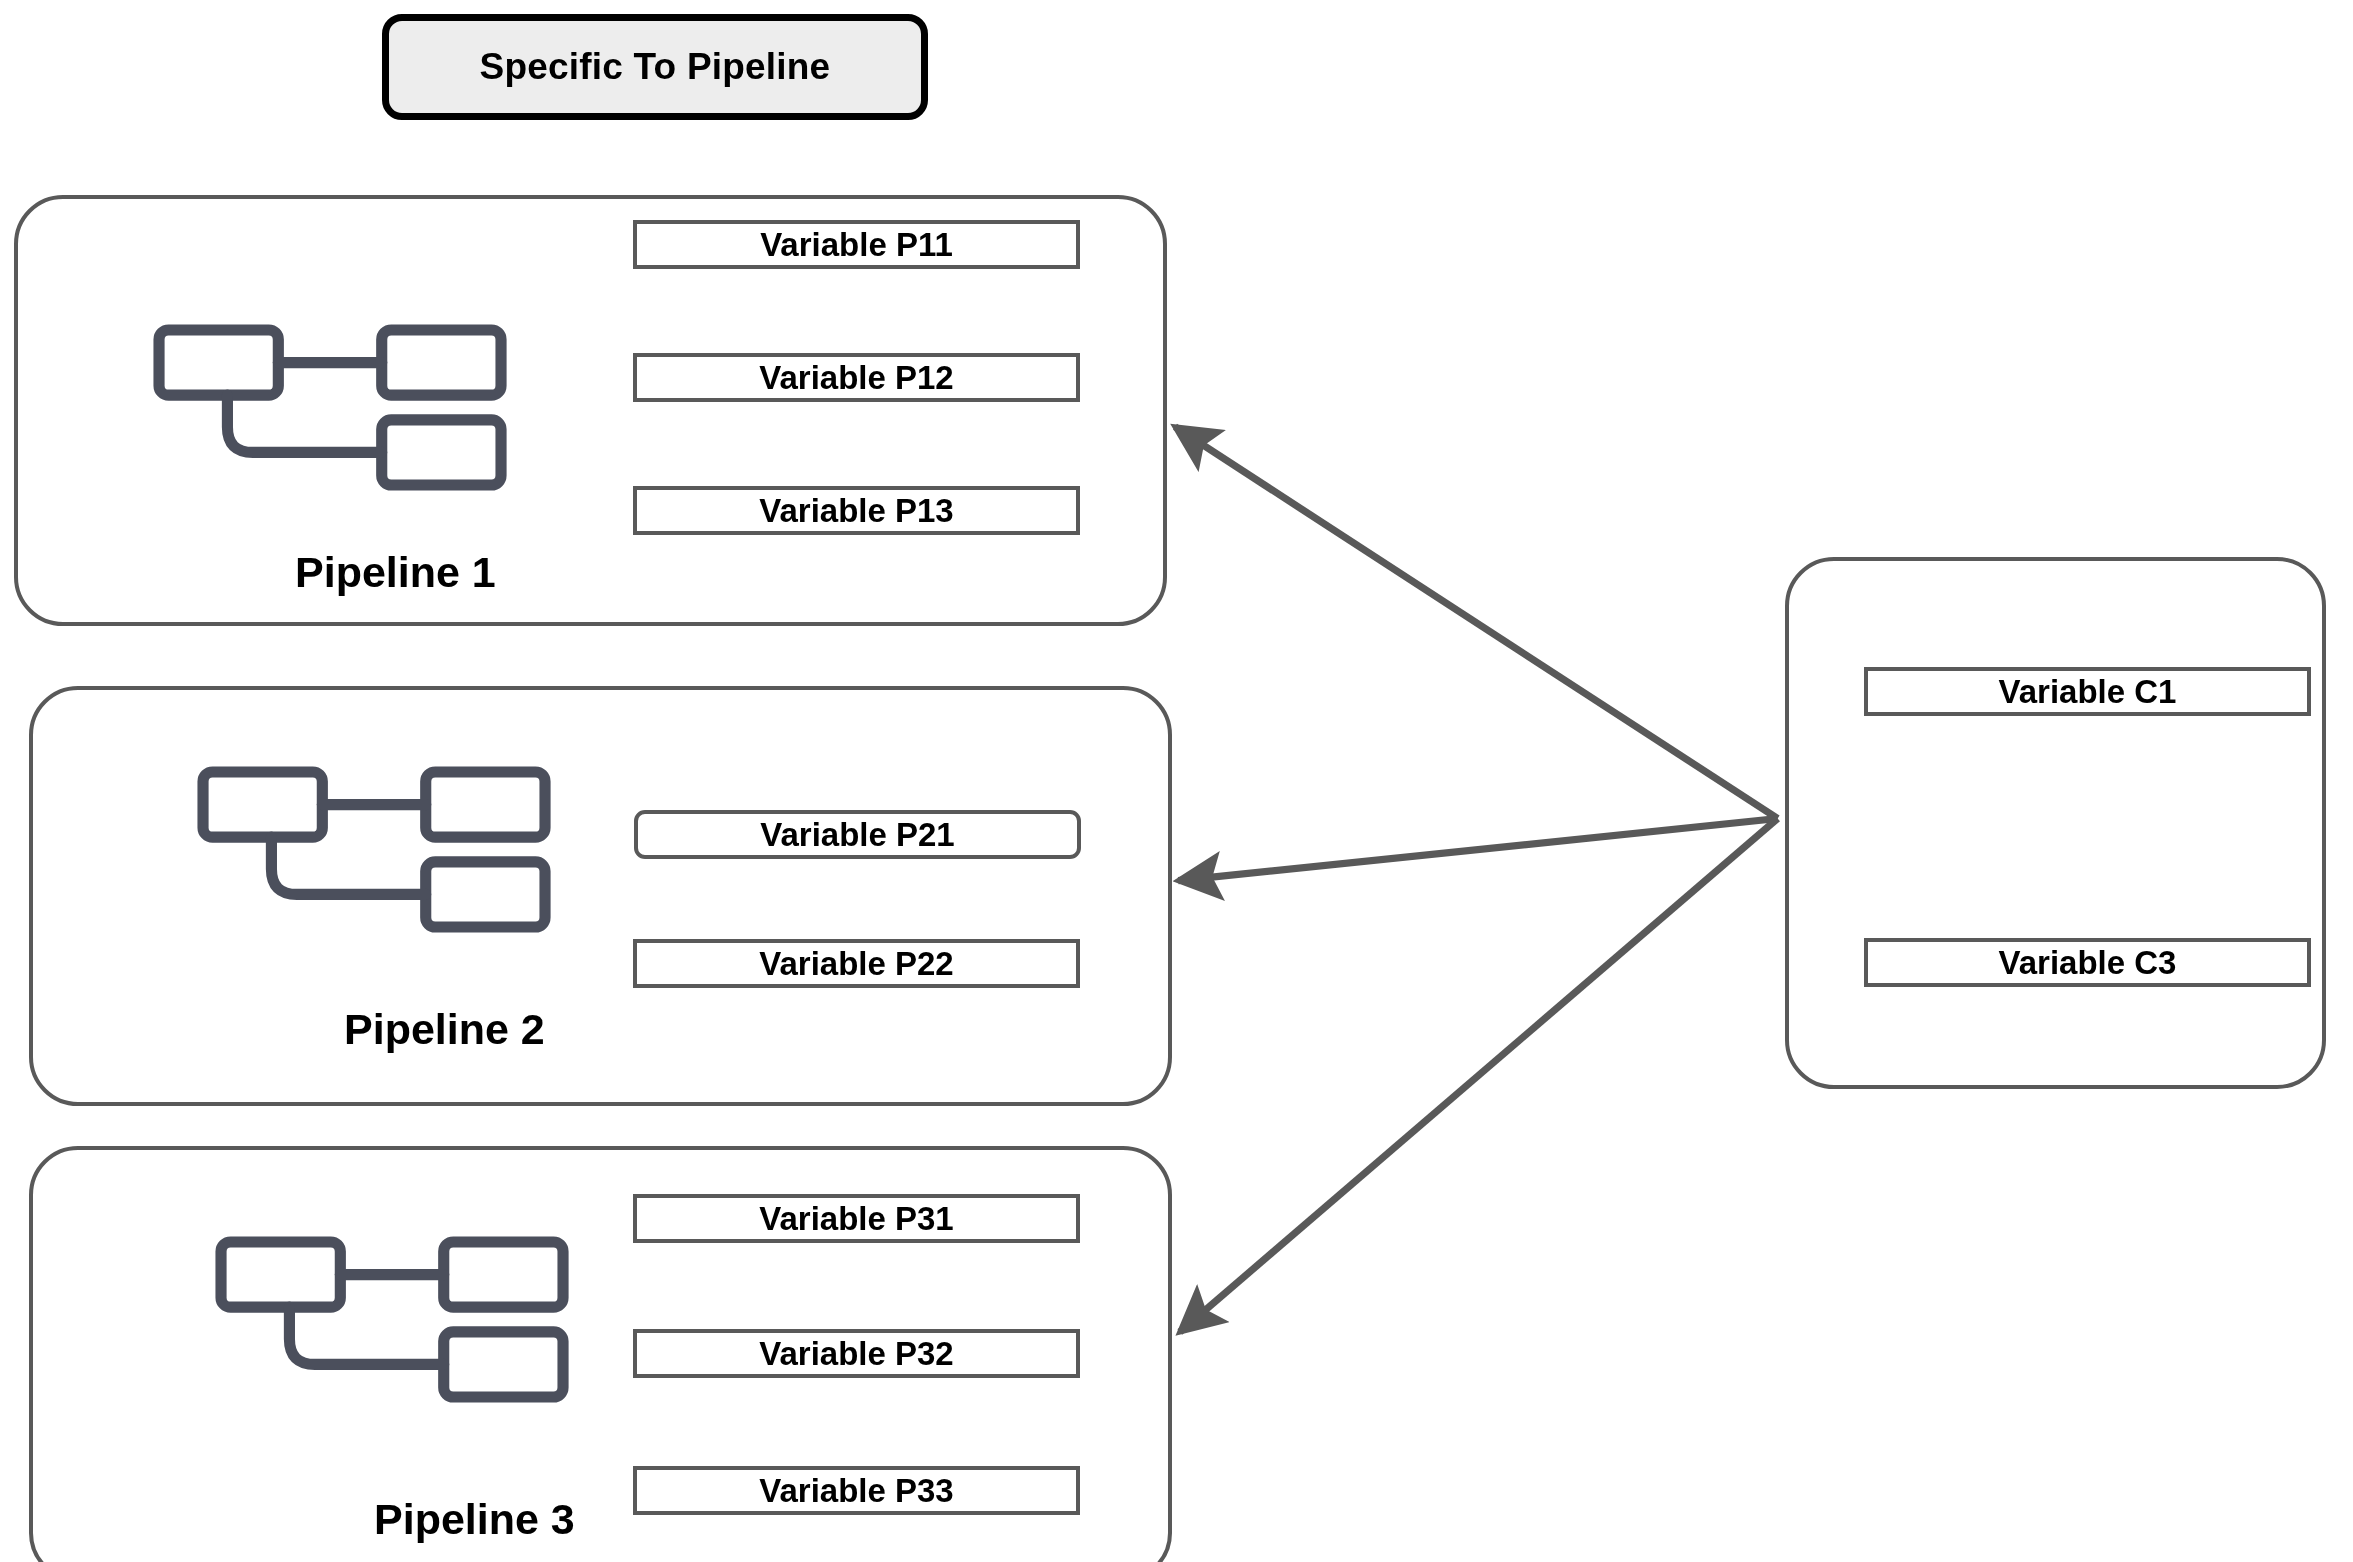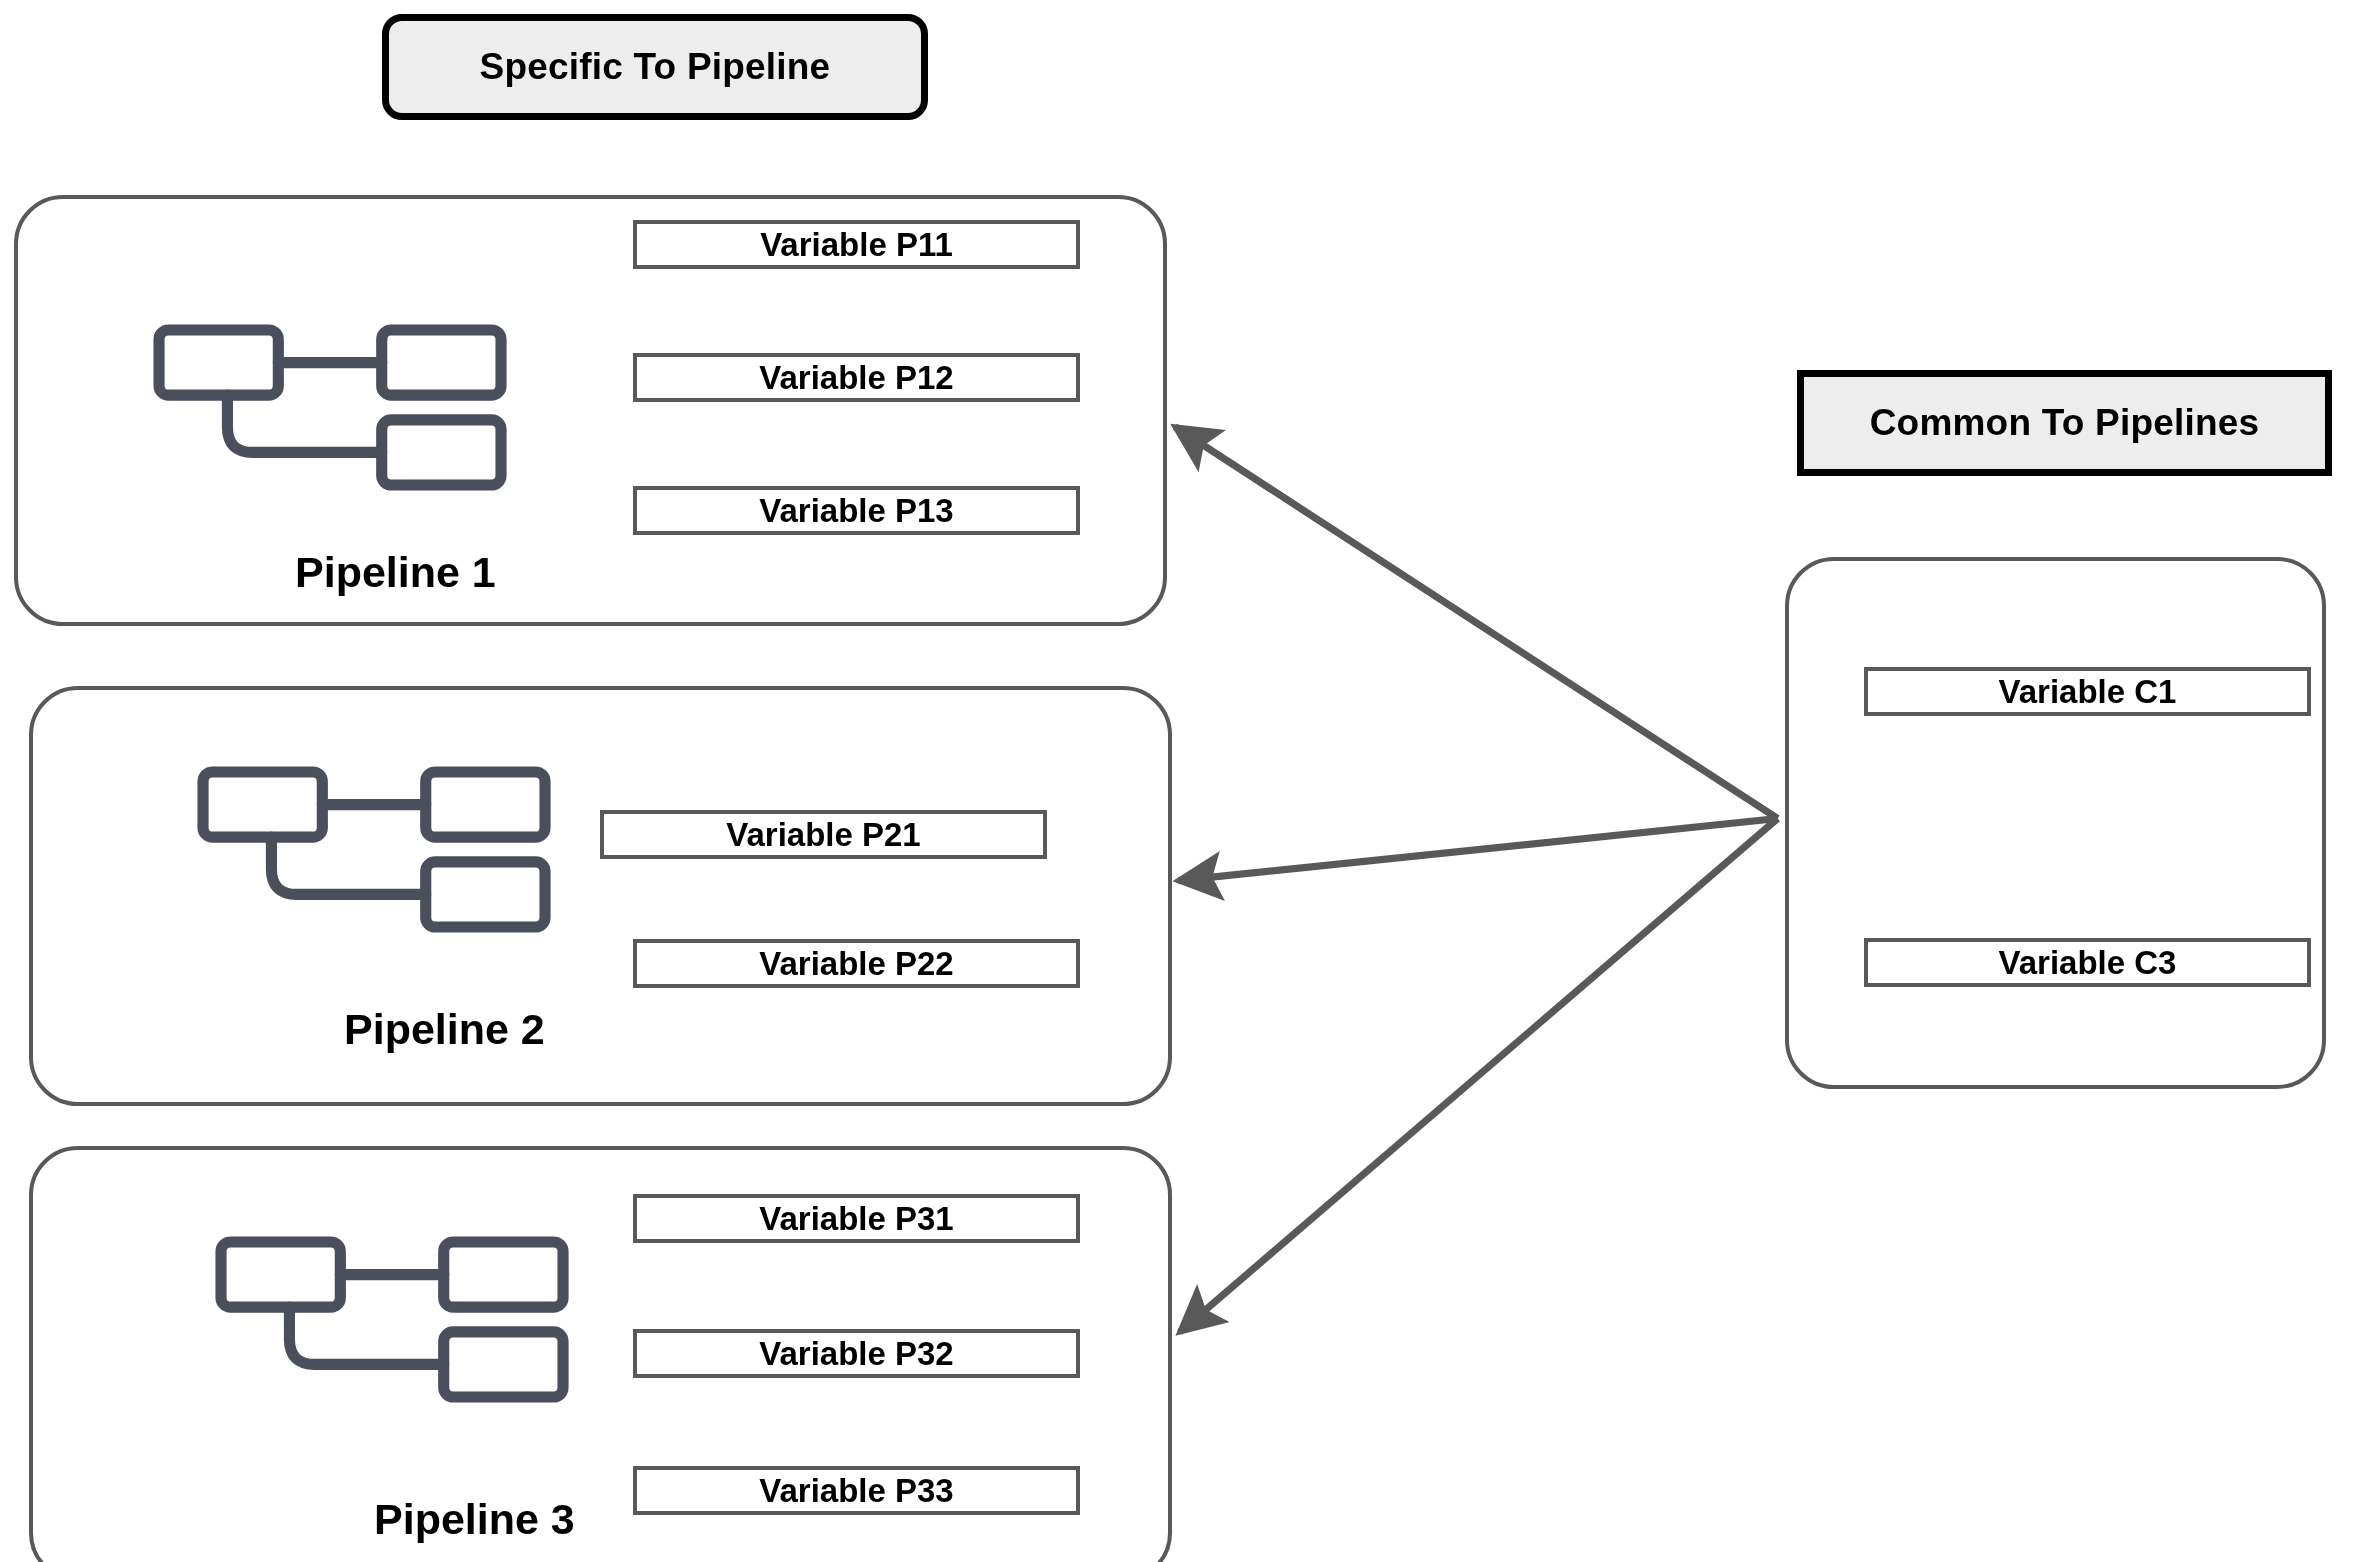--- a/index.html
+++ b/index.html
@@ -103,21 +103,20 @@
     pointer-events: none;
   }
 </style>
 </head>
 <body>
 
 <div id="stage">
 
   <div class="banner" id="banner-specific">Specific To Pipeline</div>
 
-  <div class="banner" id="banner-common">Common To Pipelines</div>
 
   <div class="group-card" id="pipeline-card-0"></div>
 
   <div class="pipeline-icon" style="left:151px; top:322px;">
     <svg width="366" height="171" viewBox="0 0 460 215" xmlns="http://www.w3.org/2000/svg">
       <g fill="none" stroke="#4b4f5c" stroke-width="14" stroke-linecap="round" stroke-linejoin="round">
         <rect x="10" y="10" width="150" height="82" rx="12"></rect>
         <rect x="290" y="10" width="150" height="82" rx="12"></rect>
         <rect x="290" y="123" width="150" height="82" rx="12"></rect>
         <line x1="160" y1="51" x2="290" y2="51"></line>
@@ -141,21 +140,21 @@
         <rect x="290" y="10" width="150" height="82" rx="12"></rect>
         <rect x="290" y="123" width="150" height="82" rx="12"></rect>
         <line x1="160" y1="51" x2="290" y2="51"></line>
         <path d="M 96 92 L 96 132 Q 96 164 128 164 L 290 164"></path>
       </g>
     </svg>
   </div>
 
   <div class="pipeline-label" style="left:344px; top:1005px;">Pipeline 2</div>
 
-  <div class="var-box pipeline-var" style="left:600px; top:810px;">Variable P21</div>
+  <div class="var-box pipeline-var" style="left:634px; top:810px;border-radius:11px;">Variable P21</div>
   <div class="var-box pipeline-var" style="left:633px; top:939px;">Variable P22</div>
 
   <div class="group-card" id="pipeline-card-2"></div>
 
   <div class="pipeline-icon" style="left:213px; top:1234px;">
     <svg width="366" height="171" viewBox="0 0 460 215" xmlns="http://www.w3.org/2000/svg">
       <g fill="none" stroke="#4b4f5c" stroke-width="14" stroke-linecap="round" stroke-linejoin="round">
         <rect x="10" y="10" width="150" height="82" rx="12"></rect>
         <rect x="290" y="10" width="150" height="82" rx="12"></rect>
         <rect x="290" y="123" width="150" height="82" rx="12"></rect>

